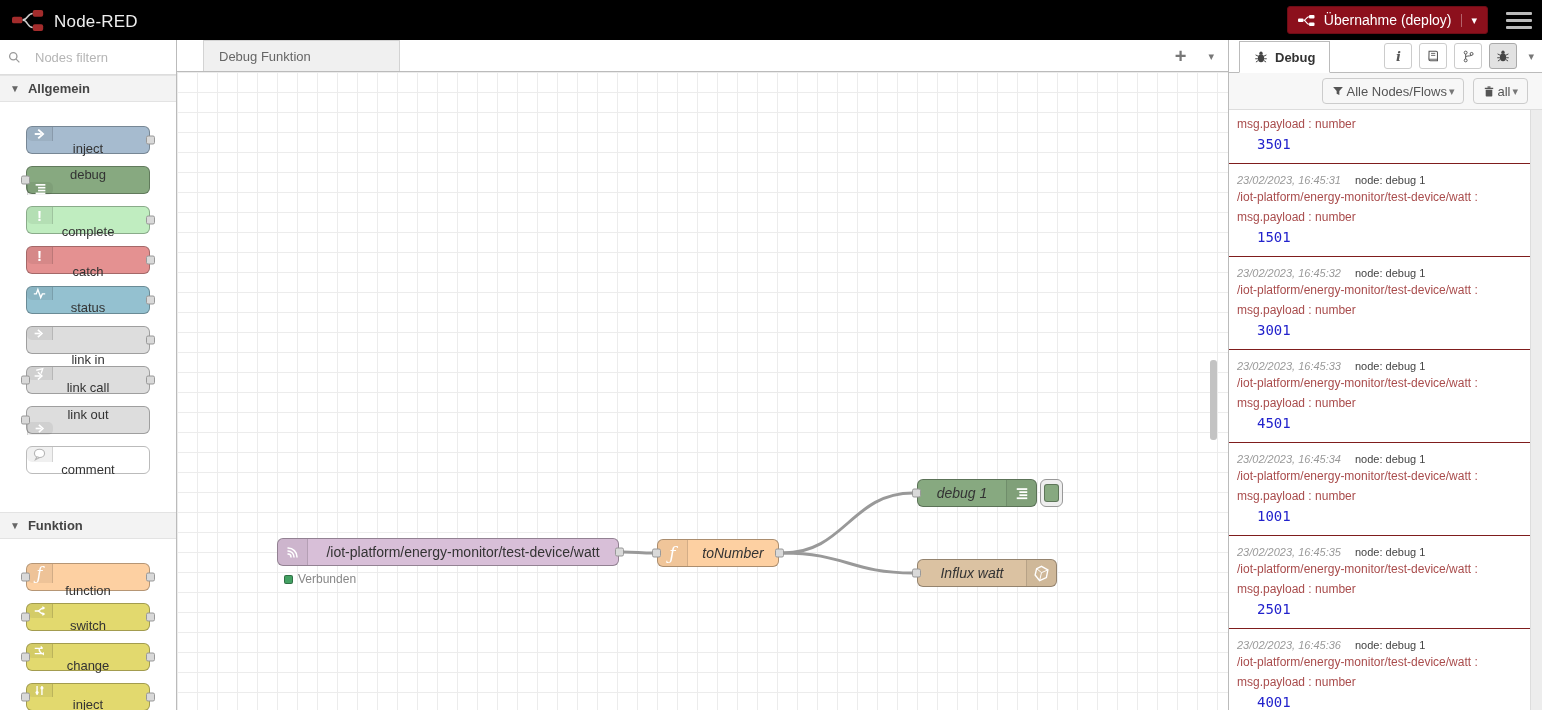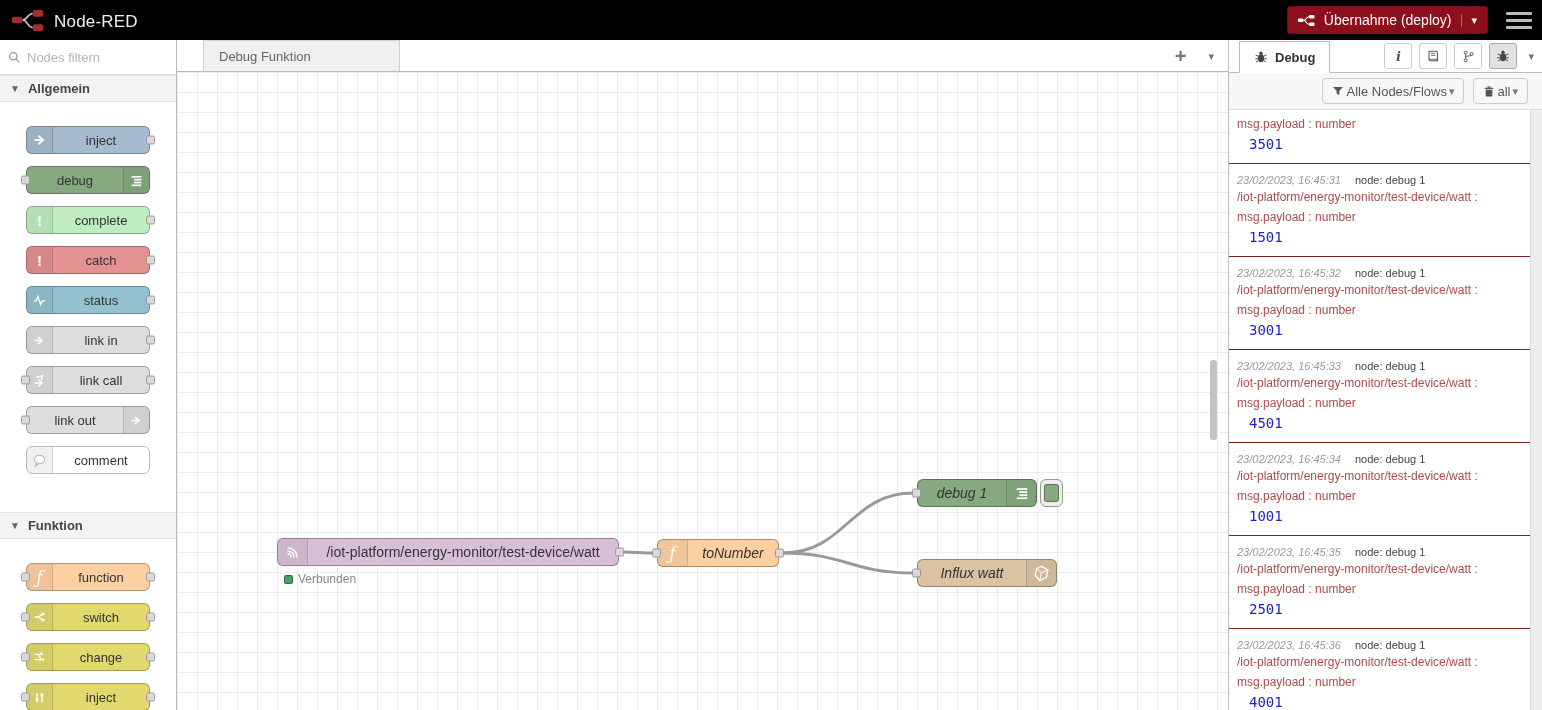--- a/index.html
+++ b/index.html
@@ -18,32 +18,32 @@
   .deploy-caret { border-left:1px solid rgba(255,255,255,.35); padding-left:9px;
     margin-left:2px; font-size:11px; color:#fff; }
   .hamburger { width:26px; display:flex; flex-direction:column; gap:4px; cursor:pointer; padding:4px 0;}
   .hamburger i { display:block; height:3px; background:#bbb; border-radius:1px; }
 
   
   .main { display:flex; height:670px; }
 
   
   .palette { width:177px; border-right:1px solid #bbb; background:#fff; overflow:hidden; }
-  .pal-search { height:35px; border-bottom:1px solid #ddd; display:flex; align-items:center; padding:0 8px; gap:6px; }
+  .pal-search { height:35px; border-bottom:1px solid #ddd; display:flex; align-items:center; padding:0 8px; gap:14px; }
   .pal-search input { border:none; outline:none; font-size:13px; width:130px; color:#444;
     font-family:"Liberation Sans", sans-serif; }
   .pal-search input::placeholder { color:#b5b5b5; }
   .pal-cat-header { height:27px; background:#f3f3f3; border-bottom:1px solid #e3e3e3;
     border-top:1px solid #e3e3e3; display:flex; align-items:center; gap:8px;
     padding:0 10px; font-size:13px; font-weight:bold; color:#444; cursor:pointer; }
   .chev { font-size:10px; color:#666; }
   .pal-nodes { padding:24px 0 26px 0; }
   .pal-node { width:124px; height:28px; margin:0 auto 12px auto; position:relative;
     border:1px solid rgba(0,0,0,.28); border-radius:6px; display:flex; align-items:stretch;
-    font-size:13px; color:#333; cursor:grab; }
+    font-size:13px; color:#333; cursor:grab;flex-direction:column; }
   .pal-node .icon-box { width:26px; display:flex; align-items:center; justify-content:center;
     background:rgba(0,0,0,.06); }
   .pal-node .icon-left { border-right:1px solid rgba(0,0,0,.12); border-radius:5px 0 0 5px; }
   .pal-node .icon-right { border-left:1px solid rgba(0,0,0,.12); border-radius:0 5px 5px 0; }
   .pal-node .lbl { flex:1; display:flex; align-items:center; justify-content:center; }
   .port { position:absolute; width:9px; height:9px; background:#d9d9d9;
     border:1px solid #999; border-radius:2px; top:50%; transform:translateY(-50%); cursor:crosshair; }
   .port-l { left:-6px; } .port-r { right:-6px; }
 
   
@@ -102,21 +102,21 @@
     display:flex; align-items:center; gap:2px; padding:0 9px; font-size:13px; color:#555; cursor:pointer; }
   .msgs { flex:1; position:relative; overflow:hidden; padding-right:12px; }
   .scroll-gutter { position:absolute; right:0; top:0; bottom:0; width:12px;
     background:#ededed; border-left:1px solid #ddd; cursor:pointer; }
   .msg { border-bottom:1px solid #7f1d1d; padding:9px 8px 8px 8px; }
   .msg-meta { font-size:11px; display:flex; gap:14px; line-height:14px; }
   .msg-time { color:#999;font-style:italic; }
   .msg-src { color:#444; }
   .msg-topic, .msg-prop { font-size:12px; line-height:20px; }
   .msg-val { font-family:"DejaVu Sans Mono", monospace; font-size:14px; line-height:21px;
-    margin-left:12px; }
+    margin-left:20px; }
   svg { display:block; }
 </style>
 </head>
 <body>
 
 <div class="header">
   <div class="logo">
     <svg width="34" height="23" viewBox="0 0 36 24">
       <path d="M11 11.5 C17 11.5 16 4.5 22 4.5 M11 11.5 C17 11.5 16 19.5 22 19.5" stroke="#ccc" stroke-width="1.6" fill="none"></path>
       <rect x="0" y="8" width="11" height="7" rx="2" fill="#a32c2c"></rect>
@@ -200,21 +200,21 @@
           </div>
           <div class="pal-node" style="background: rgb(148, 193, 208);">
             <div class="icon-box icon-left">
               <svg width="15" height="13" viewBox="0 0 16 16">
                 <path d="M1 8.5h3l2-5.5 3.5 10 2-4.5H15" stroke="#fff" stroke-width="1.7" fill="none"></path>
               </svg>
             </div>
             <div class="lbl">status</div>
             <span class="port port-r"></span>
           </div>
-          <div class="pal-node" style="background: rgb(221, 221, 221);">
+          <div class="pal-node" style="background: rgb(221, 221, 221); gap: 12px;">
             <div class="icon-box icon-left">
               <svg width="13" height="13" viewBox="0 0 16 16">
                 <path d="M2 8h7" stroke="#fff" stroke-width="2" fill="none"></path>
                 <path d="M6 3.5l5 4.5-5 4.5" stroke="#fff" stroke-width="2" fill="none"></path>
               </svg>
             </div>
             <div class="lbl">link in</div>
             <span class="port port-r"></span>
           </div>
           <div class="pal-node" style="background: rgb(221, 221, 221);">

